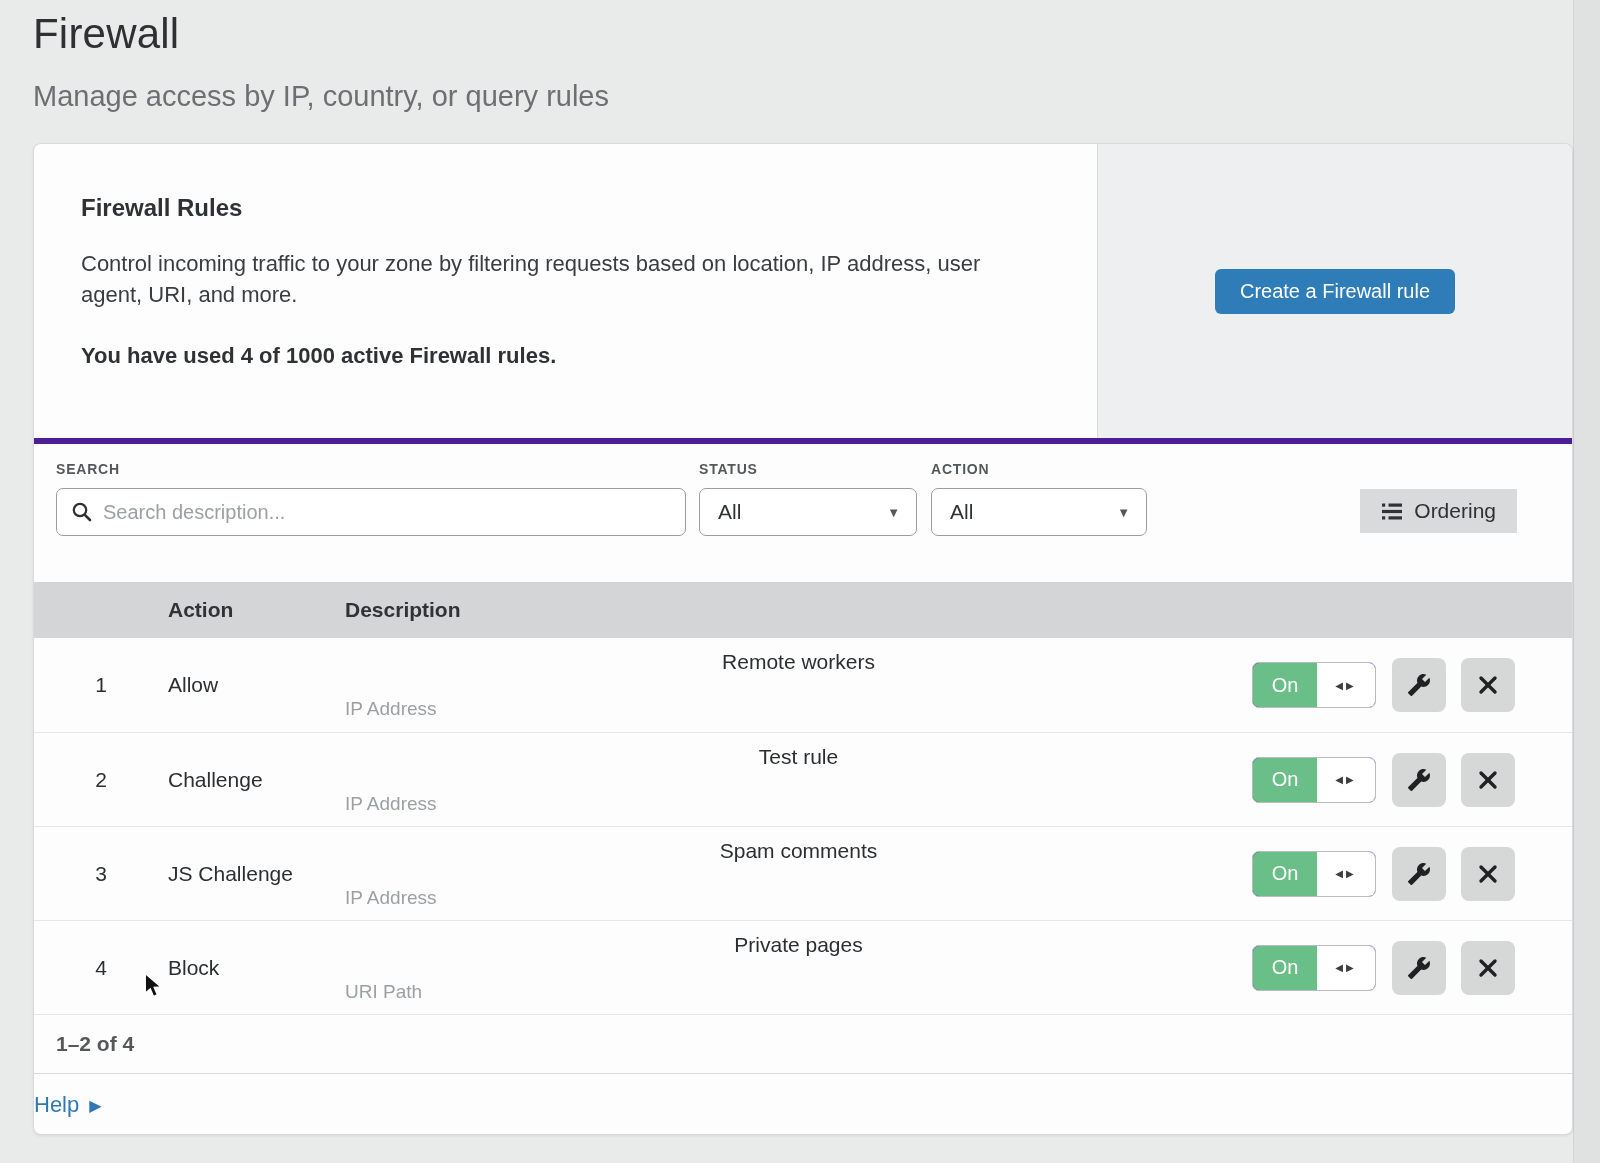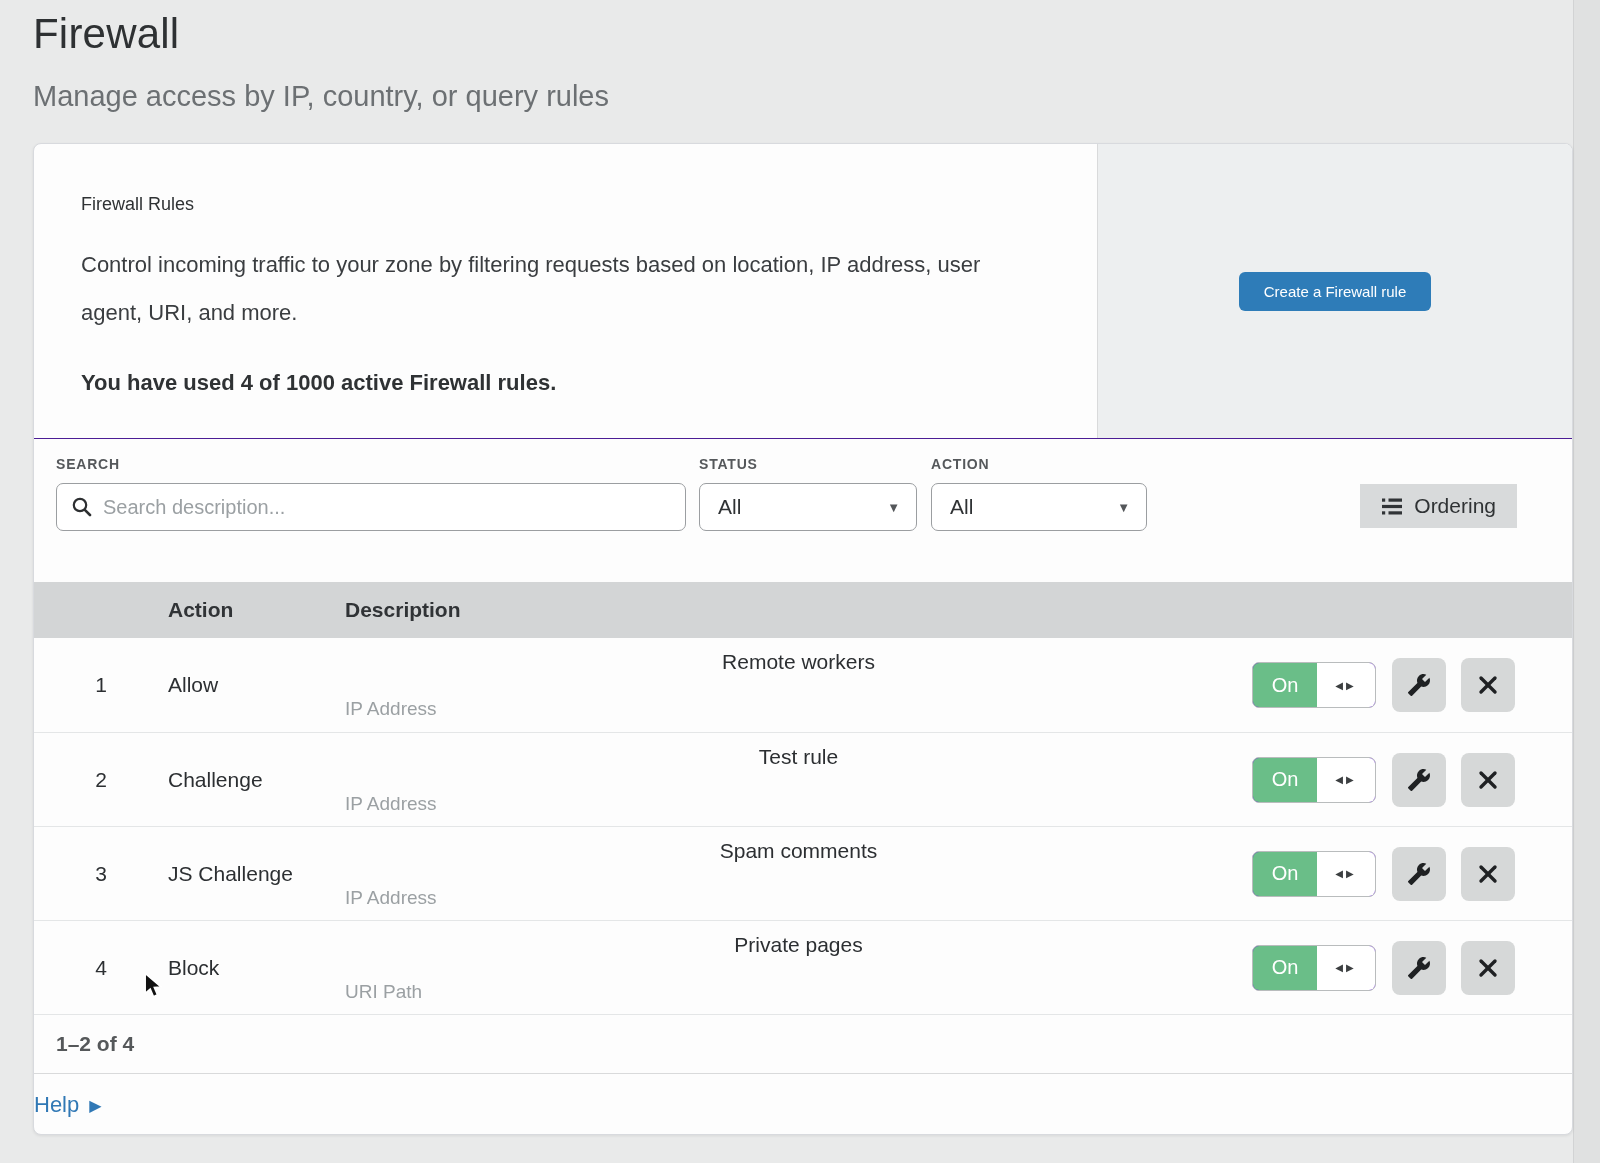--- a/index.html
+++ b/index.html
@@ -25,36 +25,36 @@
   .card {
     position:absolute; left:33px; top:143px; width:1540px; height:992px;
     background:#fdfdfd; border:1px solid #d8dade; border-radius:8px;
     box-shadow:0 1px 3px rgba(0,0,0,0.08);
     overflow:hidden;
   }
 
   
   .overview-section { display:flex; height:294px; }
   .overview-text { flex:1; padding:50px 48px 0 47px; }
-  .overview-heading { font-size:18px; font-weight:400; color:#2f3234; margin-bottom:26px; }
-  .overview-desc { font-size:22px; line-height:48px; color:#3a3d40; max-width:960px; }
+  .overview-heading { font-size:24px; font-weight:700; color:#2f3234; margin-bottom:26px; }
+  .overview-desc { font-size:22px; line-height:31px; color:#3a3d40; max-width:960px; }
   .overview-usage { margin-top:33px; font-size:22px; font-weight:700; color:#2f3234; }
   .create-panel {
     width:475px; background:#edeff0; border-left:1px solid #d9dadb;
     display:flex; align-items:center; justify-content:center;
   }
   .create-btn {
     background:#2e7cb8; color:#ffffff; border:none; border-radius:6px;
-    font-family:inherit; font-size:15px; font-weight:500;
+    font-family:inherit; font-size:20px; font-weight:500;
     padding:11px 25px; cursor:pointer;
   }
 
   
   .filters-section {
-    border-top:1px solid #4c1d95; height:144px;
+    border-top:6px solid #4c1d95; height:144px;
     display:flex; align-items:flex-start; padding:17px 55px 0 22px;
   }
   .filter-group { display:flex; flex-direction:column; }
   .filter-label {
     font-size:14px; font-weight:700; letter-spacing:0.8px;
     color:#55585b; margin-bottom:11px;
   }
   .search-box {
     width:630px; height:48px; border:1.5px solid #9b9ea1; border-radius:7px;
     background:#fff; display:flex; align-items:center; padding:0 12px 0 14px;

